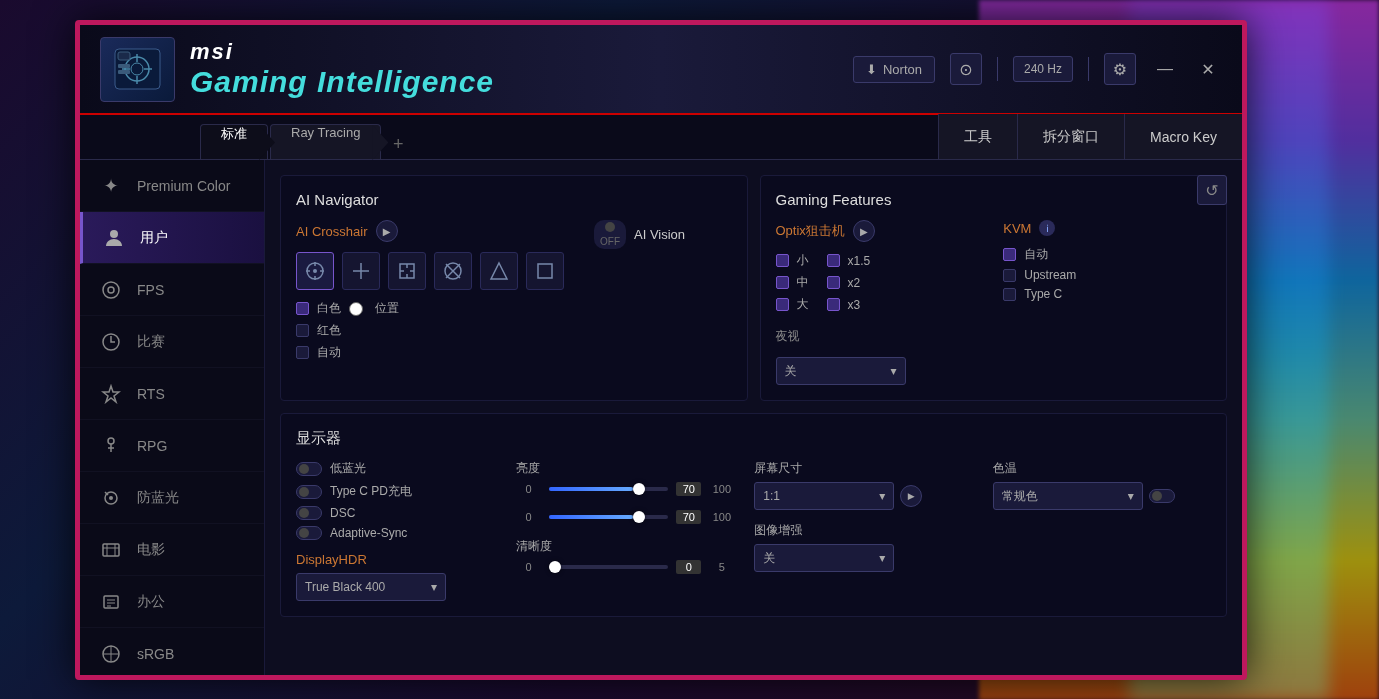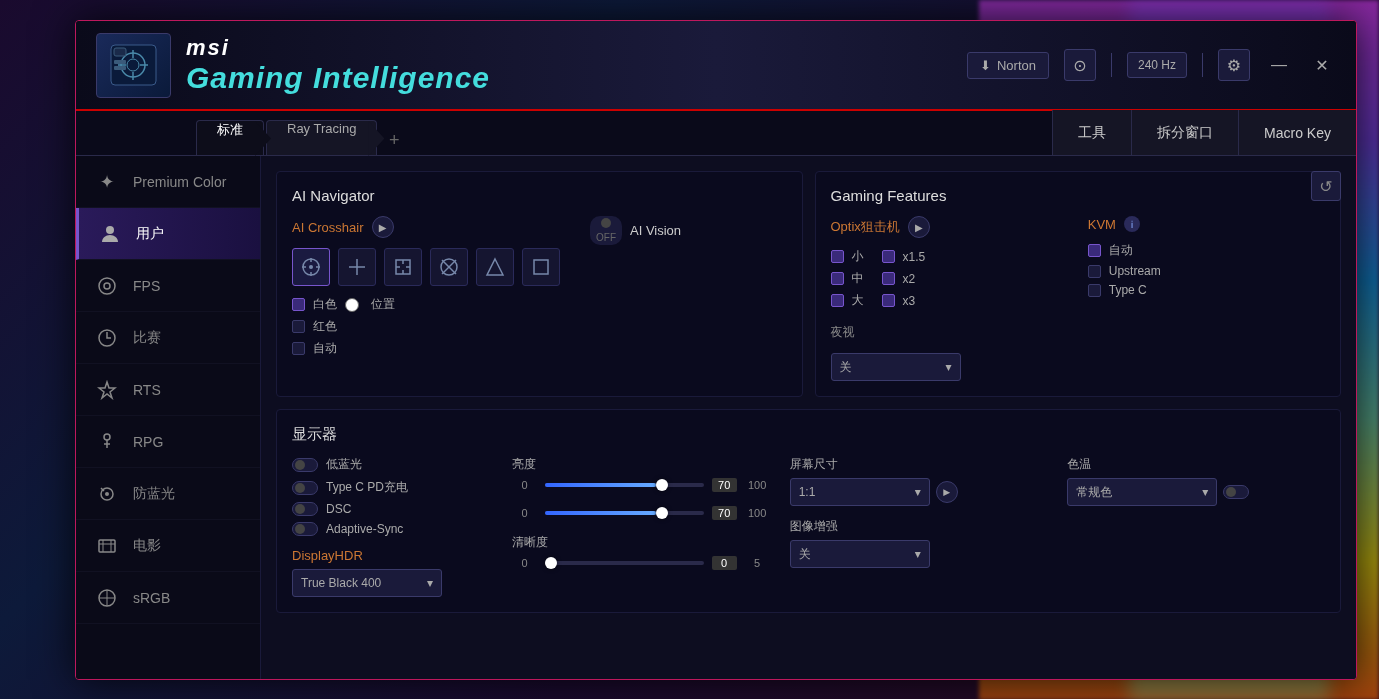--- a/index.html
+++ b/index.html
@@ -40,24 +40,24 @@
       opacity: 0.3;
       filter: blur(8px);
       z-index: 0;
     }
 
     
     .window {
       position: absolute;
       left: 75px;
       top: 20px;
-      width: 1282px;
+      width: 1172px;
       height: 660px;
       background: #0d0d1a;
-      border: 1px solid #be185d;
+      border: 5px solid #be185d;
       border-radius: 4px;
       z-index: 10;
       overflow: hidden;
       box-shadow: 0 0 40px rgba(0,0,0,0.8);
     }
 
     
     .titlebar {
       height: 90px;
       background: linear-gradient(90deg, #0a0a1a 0%, #1a1a3a 50%, #0a0a1a 100%);
@@ -793,20 +793,31 @@
       <div class="sidebar-item">
         <span class="sidebar-icon">
           <svg width="20" height="20" viewBox="0 0 20 20">
             <rect x="2" y="4" width="16" height="12" rx="1" fill="none" stroke="#888" stroke-width="1.5"></rect>
             <line x1="2" y1="8" x2="18" y2="8" stroke="#888" stroke-width="1"></line>
             <line x1="6" y1="4" x2="6" y2="16" stroke="#888" stroke-width="1"></line>
             <line x1="14" y1="4" x2="14" y2="16" stroke="#888" stroke-width="1"></line>
           </svg>
         </span>
         <span>电影</span>
+      </div>
+      <div class="sidebar-item">
+        <span class="sidebar-icon">
+          <svg width="20" height="20" viewBox="0 0 20 20">
+            <rect x="3" y="4" width="14" height="12" rx="1" fill="none" stroke="#888" stroke-width="1.5"></rect>
+            <line x1="6" y1="8" x2="14" y2="8" stroke="#888" stroke-width="1"></line>
+            <line x1="6" y1="11" x2="14" y2="11" stroke="#888" stroke-width="1"></line>
+            <line x1="6" y1="14" x2="10" y2="14" stroke="#888" stroke-width="1"></line>
+          </svg>
+        </span>
+        <span>办公</span>
       </div>
       <div class="sidebar-item">
         <span class="sidebar-icon">
           <svg width="20" height="20" viewBox="0 0 20 20">
             <circle cx="10" cy="10" r="8" fill="none" stroke="#888" stroke-width="1.5"></circle>
             <line x1="2" y1="10" x2="18" y2="10" stroke="#888" stroke-width="1"></line>
             <line x1="10" y1="2" x2="10" y2="18" stroke="#888" stroke-width="1"></line>
           </svg>
         </span>
         <span>sRGB</span>

